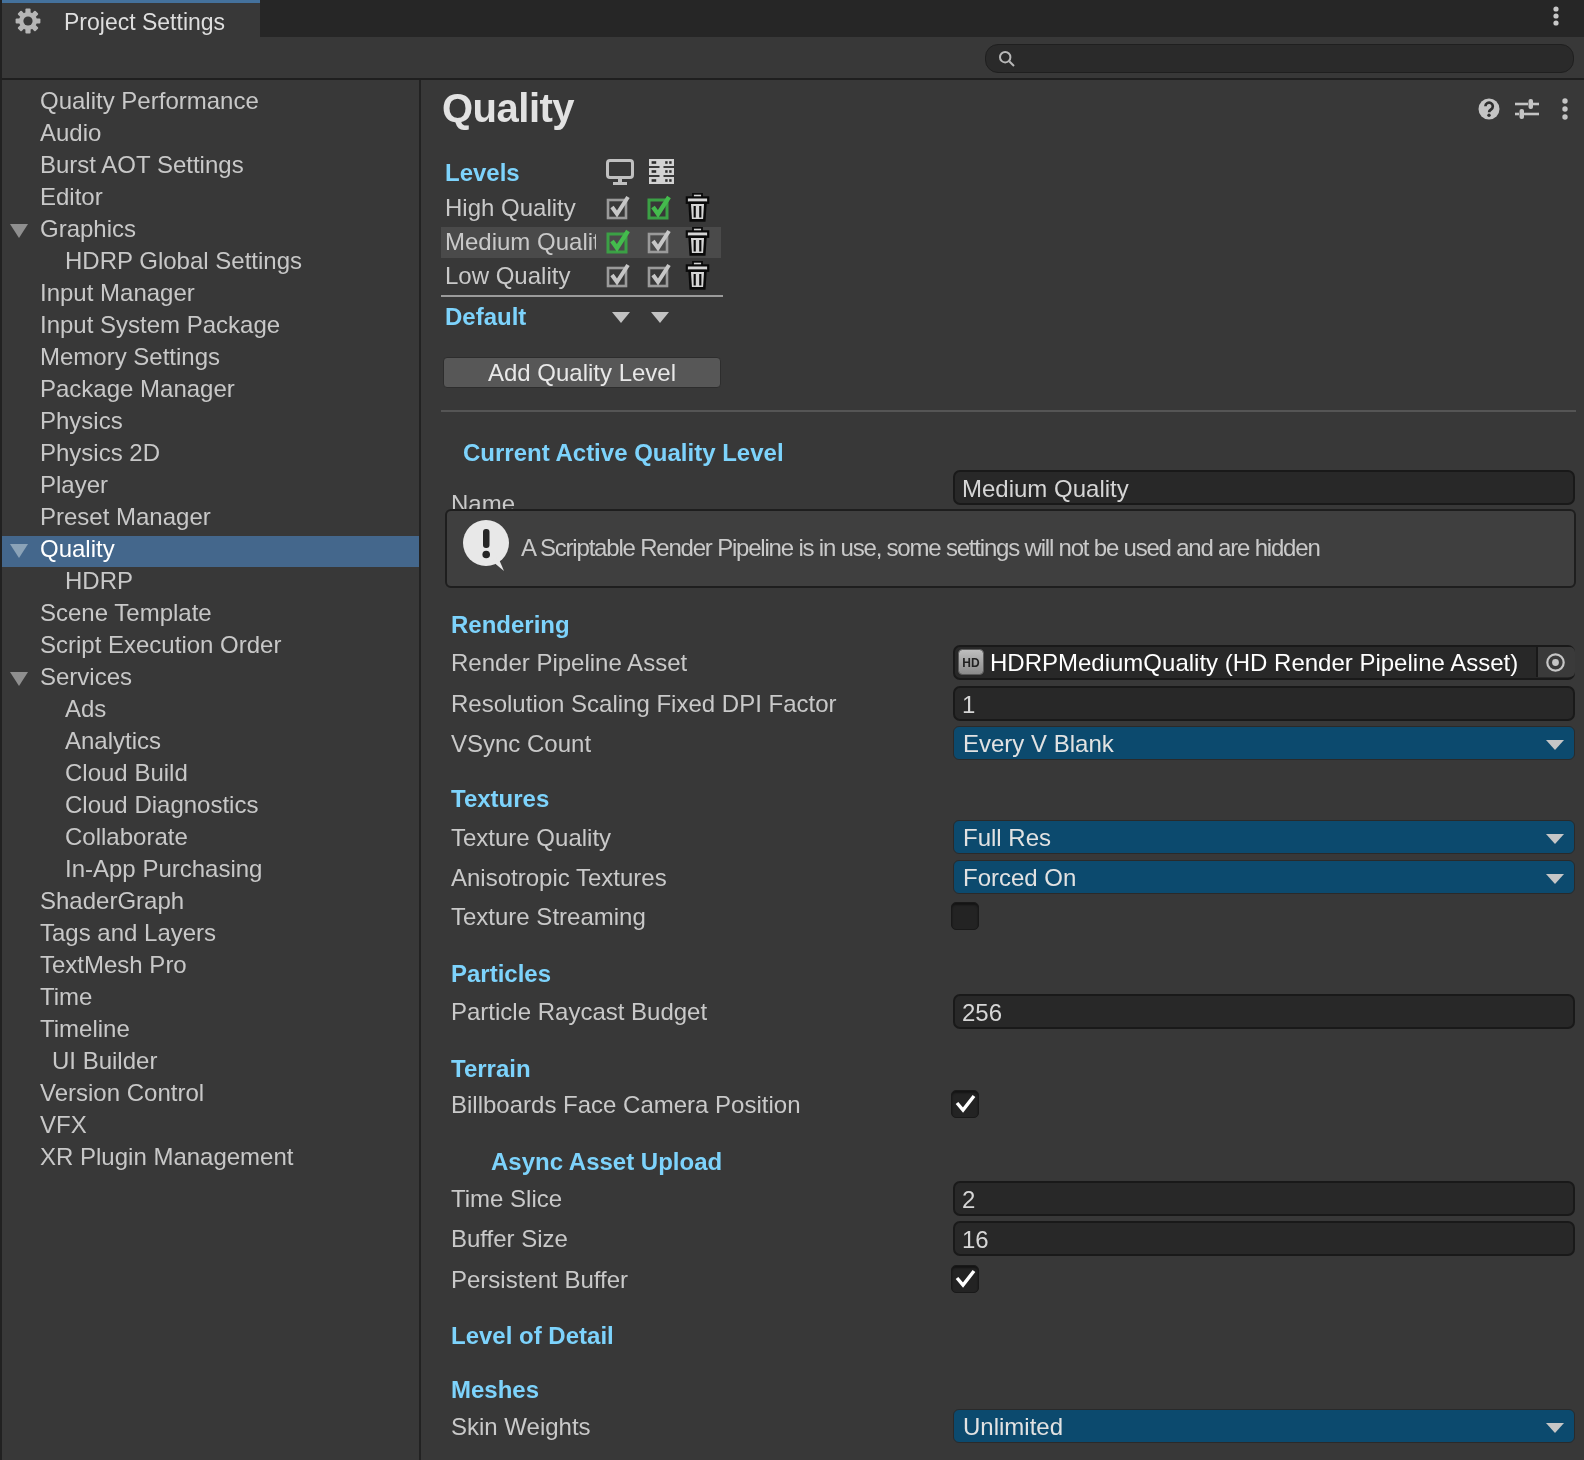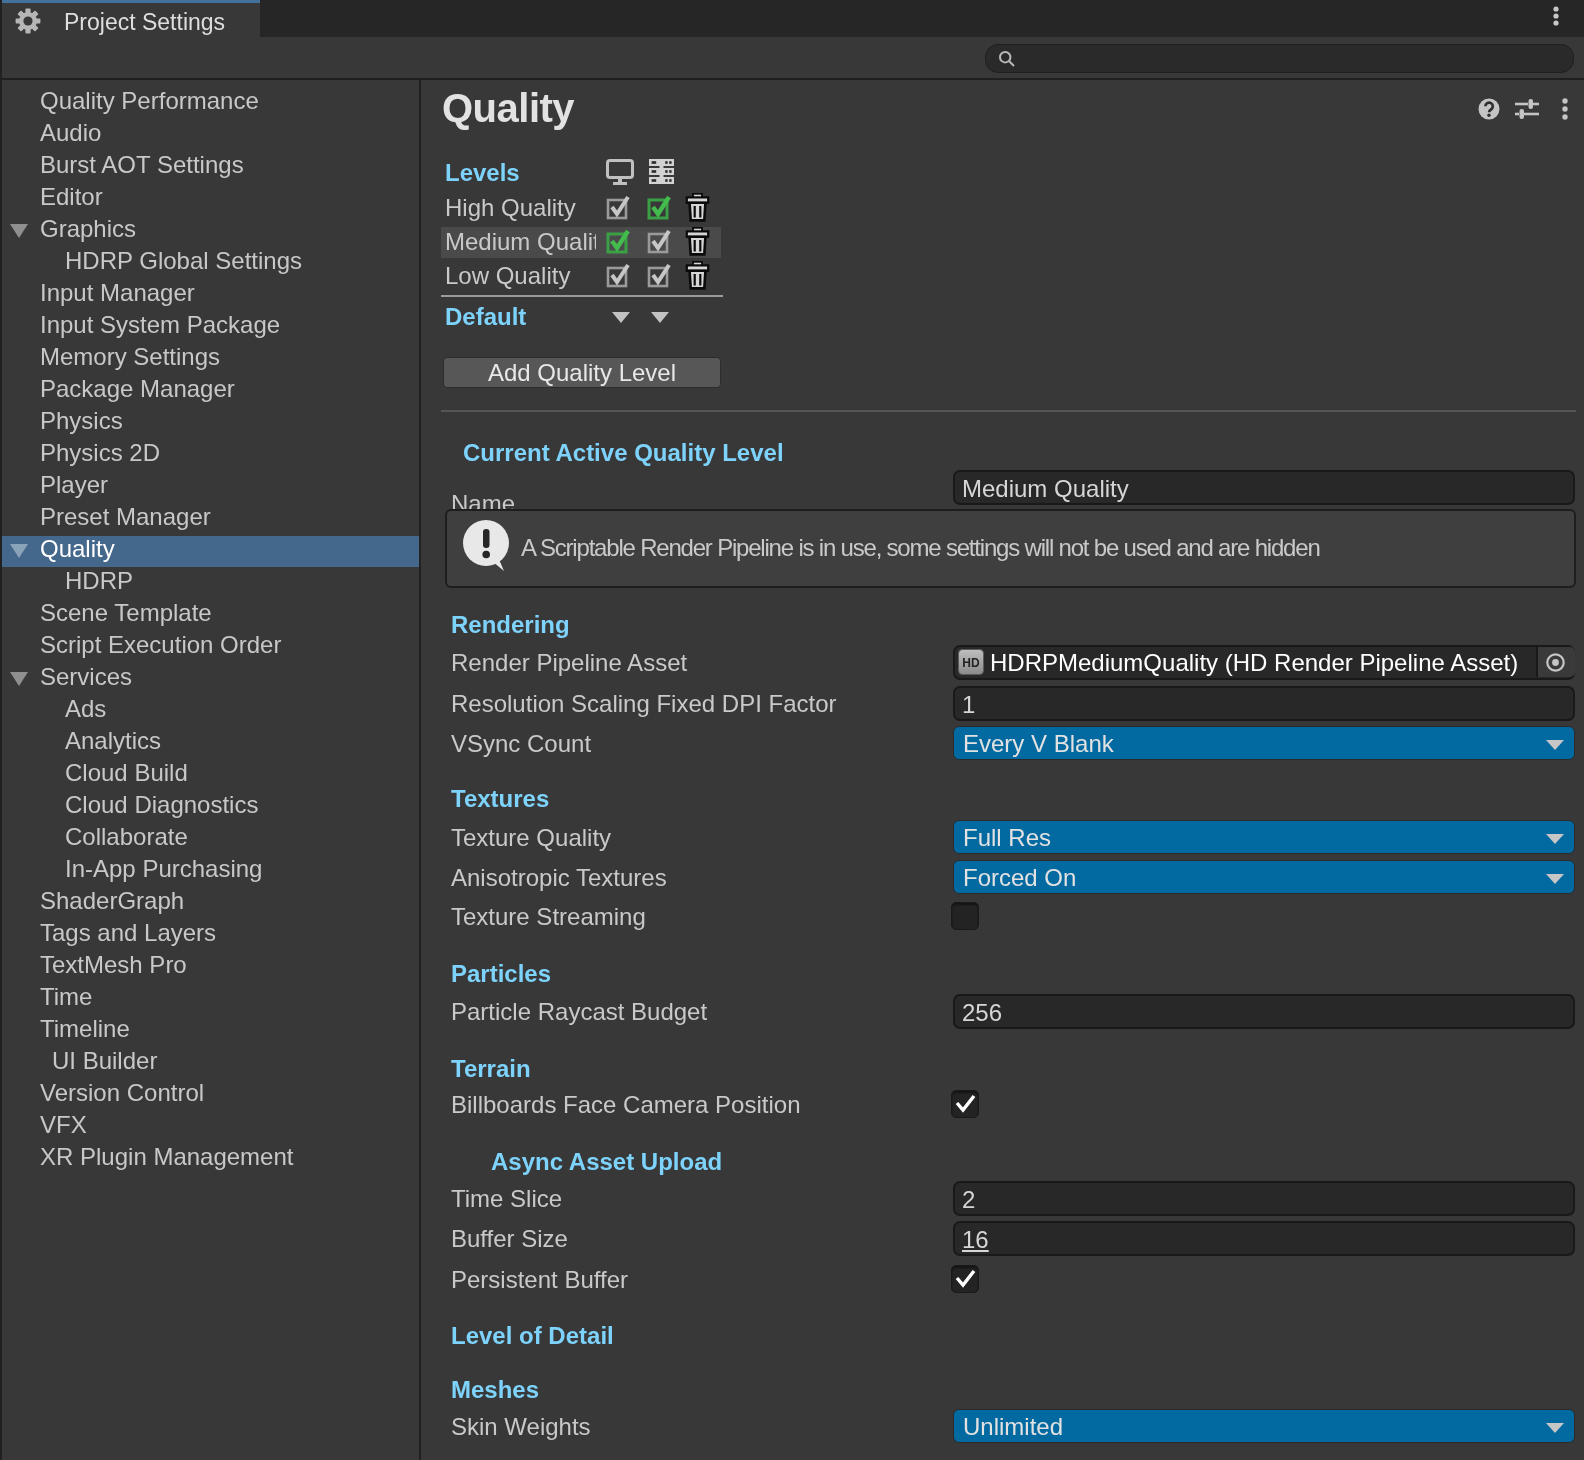--- a/index.html
+++ b/index.html
@@ -4,21 +4,21 @@
 <style>
   html,body{margin:0;padding:0;}
   body{width:1584px;height:1460px;position:relative;overflow:hidden;opacity:0.999;
        font-family:"Liberation Sans", sans-serif;background:#383838;}
   .abs{position:absolute;}
   .lbl{position:absolute;color:#c9c9c9;font-size:24px;white-space:nowrap;}
   .hdr{position:absolute;color:#7dd3fc;font-size:24px;font-weight:bold;white-space:nowrap;}
   .field{position:absolute;left:953px;width:622px;height:35px;background:#282828;
          border:2px solid #191919;border-radius:7px;box-sizing:border-box;
          color:#d6d6d6;font-size:24px;line-height:34px;padding-left:7px;white-space:nowrap;overflow:hidden;}
-  .drop{position:absolute;left:953px;width:622px;height:34px;background:#0369a1;
+  .drop{position:absolute;left:953px;width:622px;height:34px;background:#0c4a6e;
         border:1px solid #2a2a2a;border-radius:6px;box-sizing:border-box;
         color:#e2e2e2;font-size:24px;line-height:34px;padding-left:9px;white-space:nowrap;}
   .drop .arr{position:absolute;right:10px;top:13px;width:0;height:0;
         border-left:9px solid transparent;border-right:9px solid transparent;border-top:10px solid #c6c6c6;}
   .srow{position:absolute;left:0;width:419px;height:32px;line-height:28px;color:#c8c8c8;font-size:24px;white-space:nowrap;}
   .tri{position:absolute;width:0;height:0;border-left:9px solid transparent;border-right:9px solid transparent;border-top:14px solid #8f8f8f;}
   .cbx{position:absolute;left:951px;width:28px;height:28px;background:#232323;border-radius:5px;
        box-shadow:inset 0 2px 2px rgba(0,0,0,.45);border:1px solid #191919;box-sizing:border-box;}
 </style>
 </head>
@@ -270,21 +270,21 @@
 <div class="lbl" style="left:451px;top:1089px;height:32px;line-height:32px;">Billboards Face Camera Position</div>
 <div class="cbx" style="top:1090px;"></div>
 <svg class="abs" style="left:955px;top:1094px" width="21" height="19" viewBox="0 0 21 19">
   <path d="M2 9 L8 16 L19 2" fill="none" stroke="#ffffff" stroke-width="3.4"></path>
 </svg>
 
 <div class="hdr" style="left:451px;top:1146px;height:32px;line-height:32px;margin-left:40px;">Async Asset Upload</div>
 <div class="lbl" style="left:451px;top:1183px;height:32px;line-height:32px;">Time Slice</div>
 <div class="field" style="top:1181px;">2</div>
 <div class="lbl" style="left:451px;top:1223px;height:32px;line-height:32px;">Buffer Size</div>
-<div class="field" style="top:1221px;text-decoration:underline;">16</div>
+<div class="field" style="top:1221px;">16</div>
 <div class="lbl" style="left:451px;top:1264px;height:32px;line-height:32px;">Persistent Buffer</div>
 <div class="cbx" style="top:1265px;"></div>
 <svg class="abs" style="left:955px;top:1269px" width="21" height="19" viewBox="0 0 21 19">
   <path d="M2 9 L8 16 L19 2" fill="none" stroke="#ffffff" stroke-width="3.4"></path>
 </svg>
 
 <div class="hdr" style="left:451px;top:1320px;height:32px;line-height:32px;">Level of Detail</div>
 <div class="hdr" style="left:451px;top:1374px;height:32px;line-height:32px;">Meshes</div>
 <div class="lbl" style="left:451px;top:1411px;height:32px;line-height:32px;">Skin Weights</div>
 <div class="drop" style="top:1409px;">Unlimited<span class="arr"></span></div>

